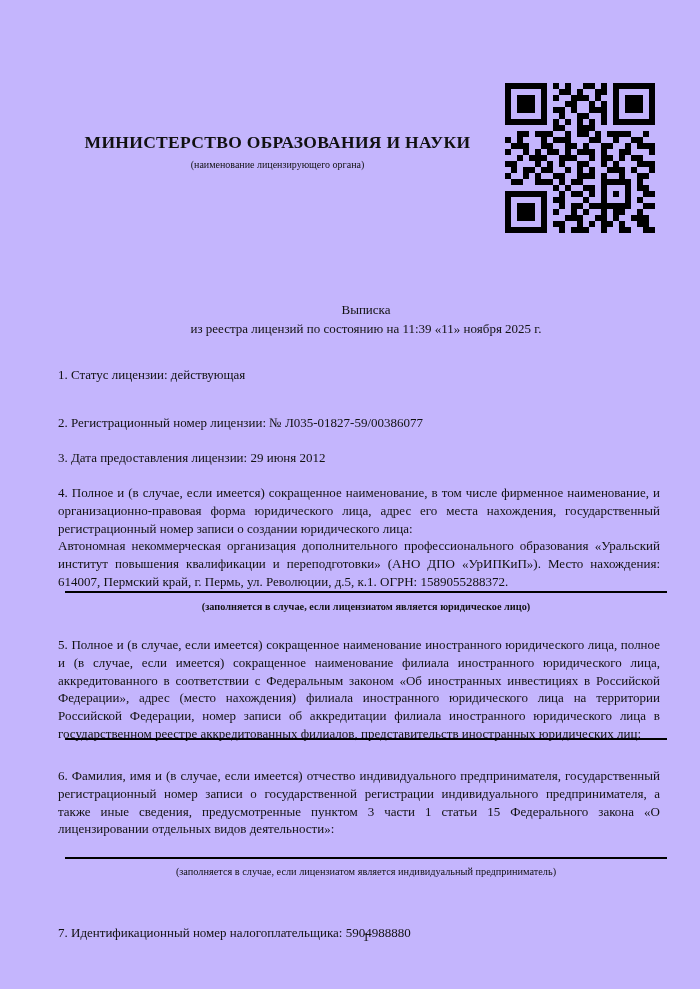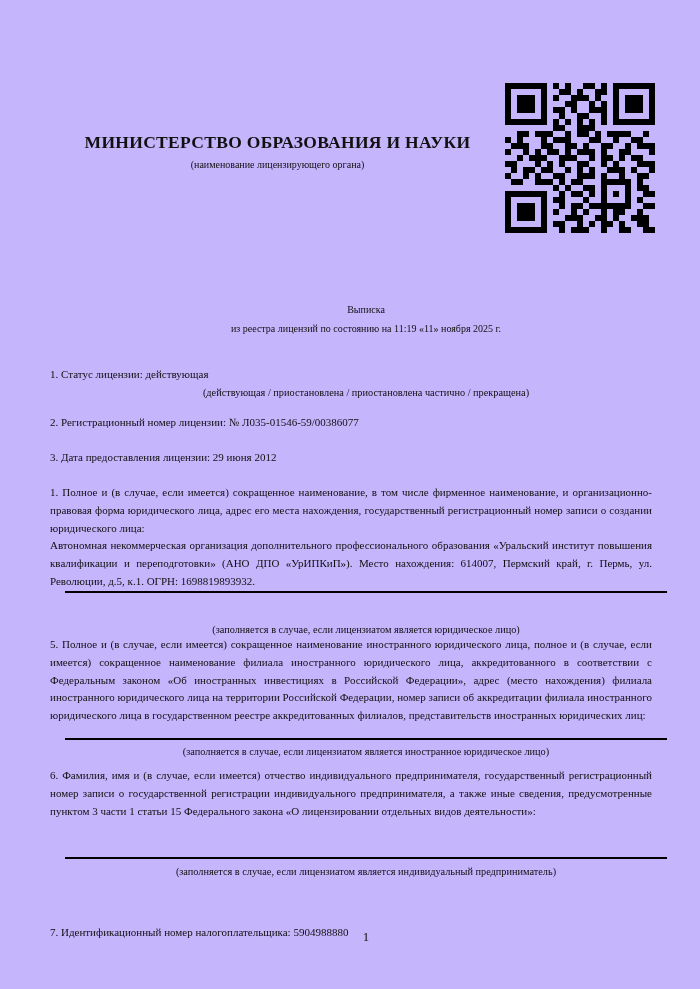--- a/index.html
+++ b/index.html
@@ -34,27 +34,27 @@
     left:505px; top:83px;
     width:150px; height:150px;
   }
   .qr-row { display:flex; height:6px; }
   .qr-cell { width:6px; height:6px; flex:0 0 6px; }
   .qr-cell.on { background:#000000; }
   .title-block {
     position:absolute;
     left:65px; top:301px; width:602px;
     text-align:center;
-    font-size:10px;
+    font-size:13px;
     line-height:18.5px;
   }
   .item {
     position:absolute;
-    left:50px; width:602px;
-    font-size:11px;
+    left:58px; width:602px;
+    font-size:13px;
     line-height:17.8px;
   }
   .justify { text-align:justify; }
   .note {
     position:absolute;
     left:65px; width:602px;
     text-align:center;
     font-size:10.3px;
     line-height:13px;
   }
@@ -755,43 +755,41 @@
         <div class="qr-cell on"></div>
         <div class="qr-cell"></div>
         <div class="qr-cell"></div>
         <div class="qr-cell on"></div>
         <div class="qr-cell on"></div>
       </div>
     </div>
 
   <div class="title-block">
     <div>Выписка</div>
-    <div>из реестра лицензий по состоянию на 11:19 «11» ноября 2025 г.</div>
+    <div>из реестра лицензий по состоянию на 11:39 «11» ноября 2025 г.</div>
   </div>
 
   <div class="item" style="top:366px;">1. Статус лицензии: действующая</div>
-  <div class="note" style="top:386px;">(действующая / приостановлена / приостановлена частично / прекращена)</div>
-
-  <div class="item" style="top:414px;">2. Регистрационный номер лицензии: № Л035-01546-59/00386077</div>
+
+  <div class="item" style="top:414px;">2. Регистрационный номер лицензии: № Л035-01827-59/00386077</div>
 
   <div class="item" style="top:449px;">3. Дата предоставления лицензии: 29 июня 2012</div>
 
   <div class="item justify" style="top:484px;">
-    <div>1. Полное и (в случае, если имеется) сокращенное наименование, в том числе фирменное наименование, и организационно-правовая форма юридического лица, адрес его места нахождения, государственный регистрационный номер записи о создании юридического лица:</div>
-    <div>Автономная некоммерческая организация дополнительного профессионального образования «Уральский институт повышения квалификации и переподготовки» (АНО ДПО «УрИПКиП»). Место нахождения: 614007, Пермский край, г. Пермь, ул. Революции, д.5, к.1. ОГРН: 1698819893932.</div>
+    <div>4. Полное и (в случае, если имеется) сокращенное наименование, в том числе фирменное наименование, и организационно-правовая форма юридического лица, адрес его места нахождения, государственный регистрационный номер записи о создании юридического лица:</div>
+    <div>Автономная некоммерческая организация дополнительного профессионального образования «Уральский институт повышения квалификации и переподготовки» (АНО ДПО «УрИПКиП»). Место нахождения: 614007, Пермский край, г. Пермь, ул. Революции, д.5, к.1. ОГРН: 1589055288372.</div>
   </div>
   <div class="rule" style="top:591px;"></div>
-  <div class="note" style="top:623px;">(заполняется в случае, если лицензиатом является юридическое лицо)</div>
+  <div class="note" style="top:600px;font-weight:bold;">(заполняется в случае, если лицензиатом является юридическое лицо)</div>
 
   <div class="item justify" style="top:622px;margin-top:14px;">
     <div>5. Полное и (в случае, если имеется) сокращенное наименование иностранного юридического лица, полное и (в случае, если имеется) сокращенное наименование филиала иностранного юридического лица, аккредитованного в соответствии с Федеральным законом «Об иностранных инвестициях в Российской Федерации», адрес (место нахождения) филиала иностранного юридического лица на территории Российской Федерации, номер записи об аккредитации филиала иностранного юридического лица в государственном реестре аккредитованных филиалов, представительств иностранных юридических лиц:</div>
     <div></div>
   </div>
   <div class="rule" style="top:738px;"></div>
-  <div class="note" style="top:745px;">(заполняется в случае, если лицензиатом является иностранное юридическое лицо)</div>
 
   <div class="item justify" style="top:767px;">
     <div>6. Фамилия, имя и (в случае, если имеется) отчество индивидуального предпринимателя, государственный регистрационный номер записи о государственной регистрации индивидуального предпринимателя, а также иные сведения, предусмотренные пунктом 3 части 1 статьи 15 Федерального закона «О лицензировании отдельных видов деятельности»:</div>
     <div></div>
   </div>
   <div class="rule" style="top:857px;"></div>
   <div class="note" style="top:865px;">(заполняется в случае, если лицензиатом является индивидуальный предприниматель)</div>
 
   <div class="item" style="top:896px;margin-top:28px;">7. Идентификационный номер налогоплательщика: 5904988880</div>
 

